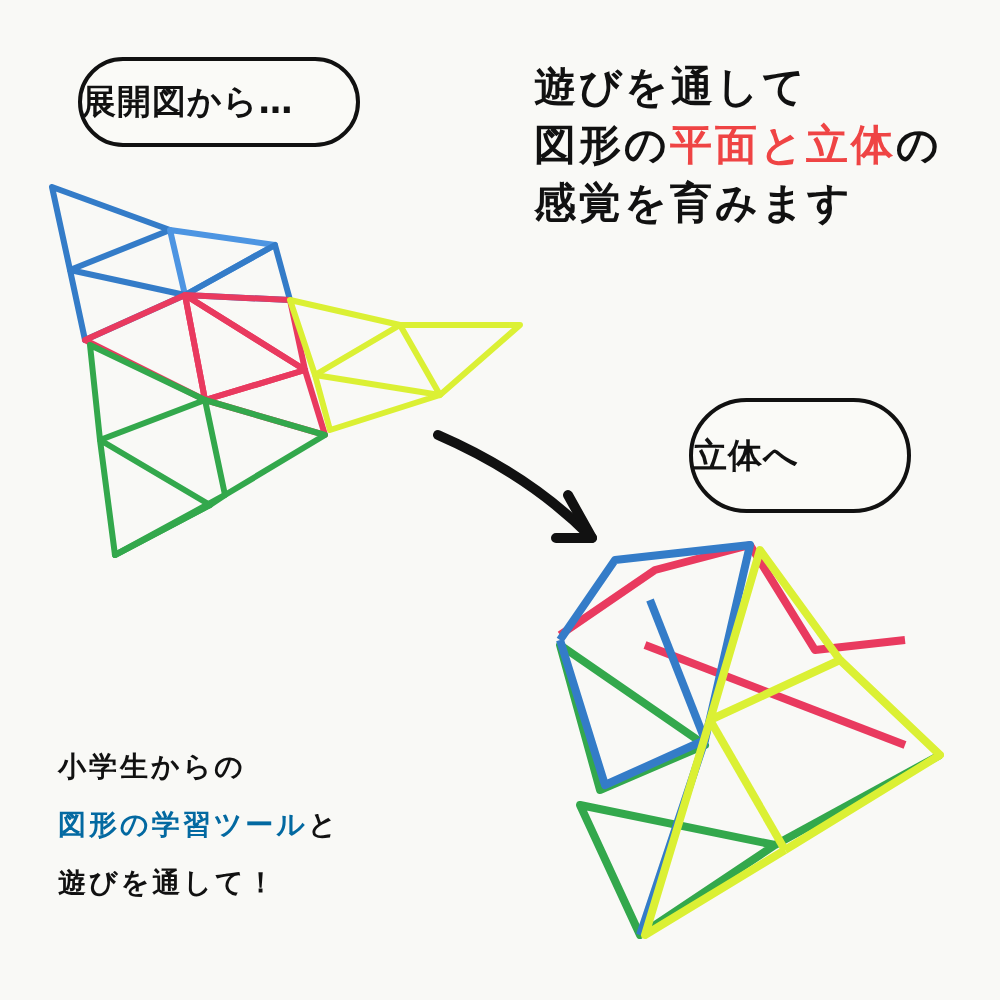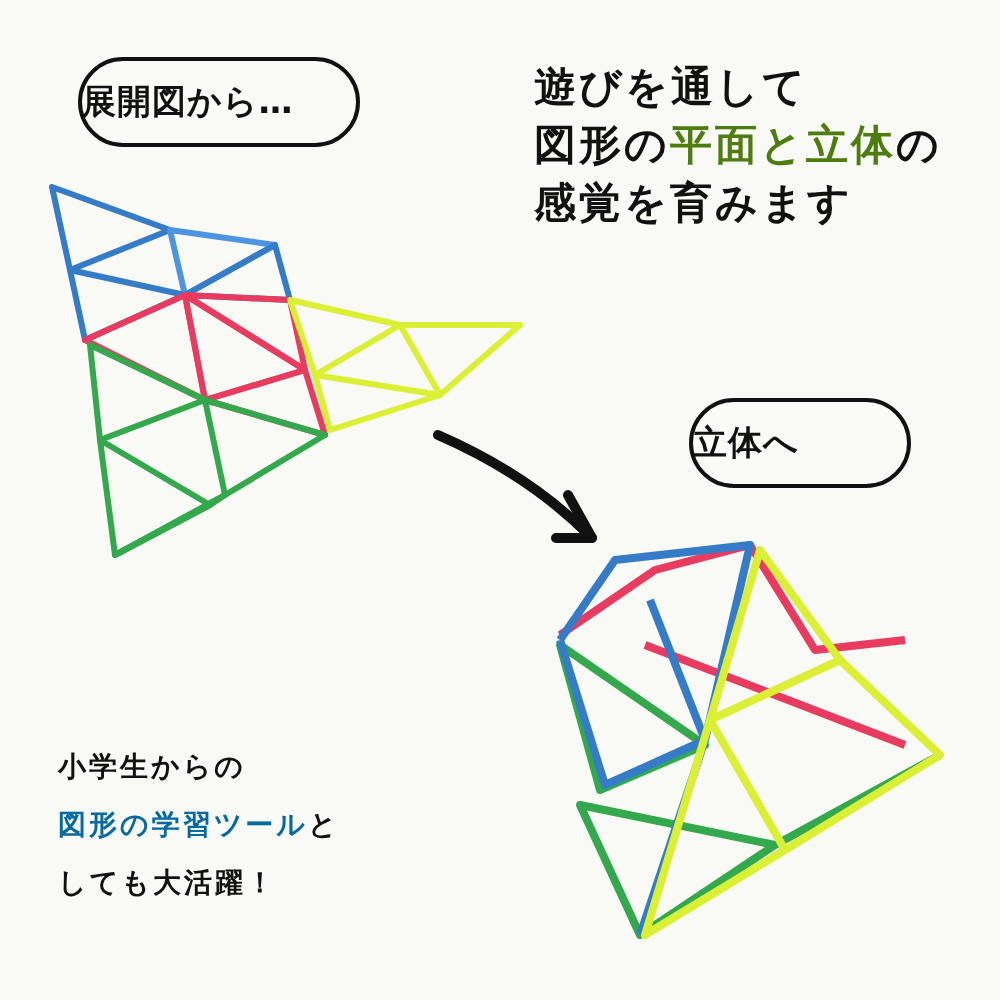--- a/index.html
+++ b/index.html
@@ -8,28 +8,28 @@
     background:#f9f9f6;
     font-family: "DejaVu Sans", "Liberation Sans", sans-serif;
     color:#111;
   }
   .pill {
     position:absolute; border:4px solid #111; border-radius:60px;
     background:#fafaf7; display:flex; align-items:center; 
     font-weight:bold; font-size:34px; letter-spacing:1px; box-sizing:border-box;
   }
   #pill-tenkai { left:78px; top:57px; width:282px; height:90px; }
-  #pill-rittai { left:689px; top:398px; width:222px; height:90px; }
+  #pill-rittai { left:689px; top:398px; width:222px; height:115px; }
   .headline {
     position:absolute; font-weight:bold; font-size:42px; line-height:58px;
     letter-spacing:3px;
   }
   #headline-top { left:534px; top:58px; }
   #headline-bottom { left:58px; top:738px; font-size:28px; line-height:58px; }
-  .blue { color:#4d7c0f;text-align:right; }
+  .blue { color:#ef4444;text-align:right; }
   .red { color:#0369a1; }
   svg { position:absolute; }
 </style>
 </head>
 <body>
 
 <div id="pill-tenkai" class="pill">
   <span>展開図から…</span>
 </div>
 
@@ -86,14 +86,14 @@
     <polygon points="215,20 295,130 165,190" stroke="#d8f020"></polygon>
     <polyline points="165,190 100,405 240,320" stroke="#d8f020"></polyline>
     <polyline points="295,130 395,225 240,320" stroke="#d8f020"></polyline>
     <polyline points="165,190 240,320" stroke="#d8f020"></polyline>
   </g>
 </svg>
 
 <div id="headline-bottom" class="headline">
   <div>小学生からの</div>
   <div><span class="red">図形の学習ツール</span><span>と</span></div>
-  <div>しても大活躍！</div>
+  <div>遊びを通して！</div>
 </div>
 
 </body></html>

